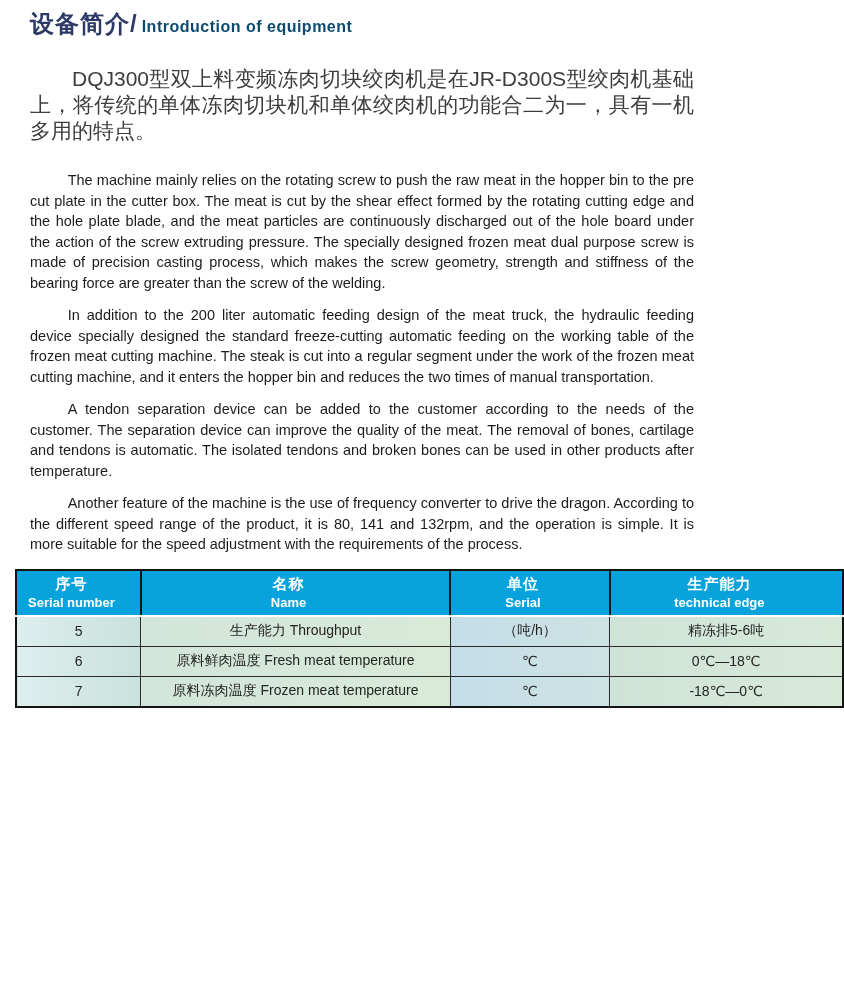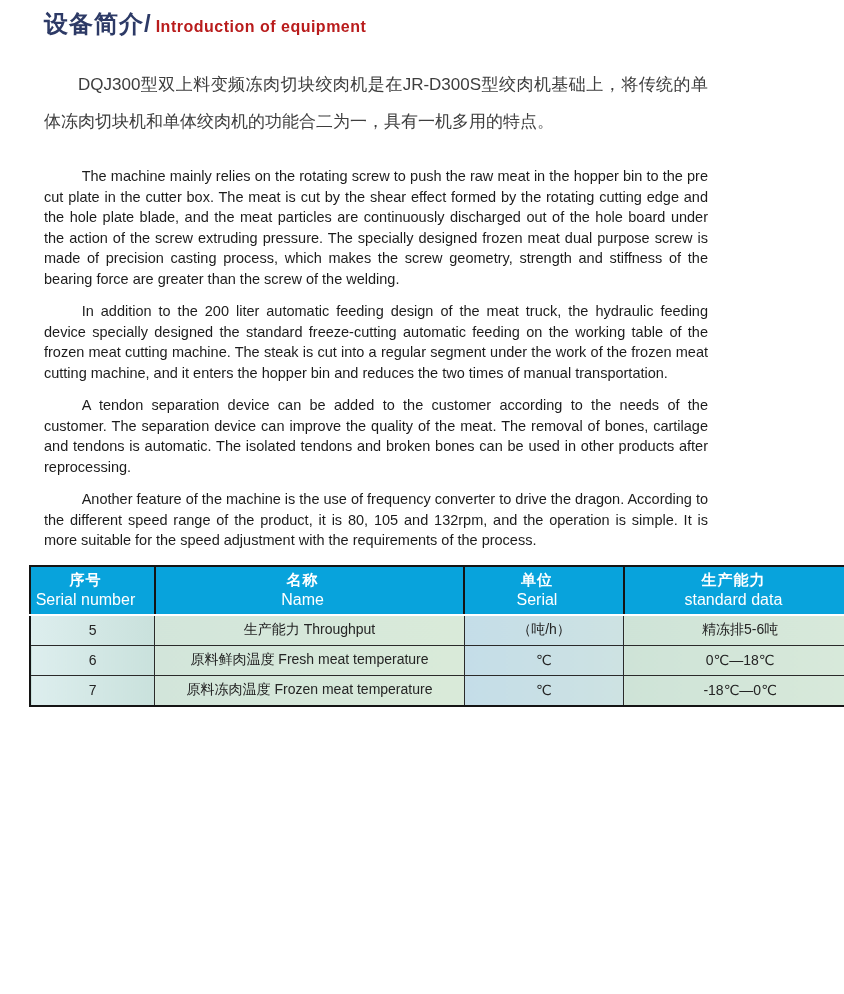--- a/index.html
+++ b/index.html
@@ -1,37 +1,37 @@
 <!DOCTYPE html>
 <html><head>
 <meta charset="utf-8">
 <style>
   html,body{margin:0;padding:0;background:#ffffff;}
   body{
     width:844px;height:994px;
     font-family:"Liberation Sans","DejaVu Sans",sans-serif;
     color:#222;overflow:hidden;
   }
-  .page{width:720px;height:994px;box-sizing:border-box;padding:8px 26px 0 30px;margin-left:14px;}
+  .page{width:720px;height:994px;box-sizing:border-box;padding:8px 26px 0 30px;}
 
   
   .page-header{margin:0 0 26px 0;}
   .title-line{display:flex;align-items:baseline;gap:4px;}
   .title-cn{
     font-size:24px;font-weight:bold;color:#2d3a66;
     letter-spacing:1px;
   }
   .title-en{
-    font-size:16px;font-weight:600;color:#b91c1c;letter-spacing:0.5px;
+    font-size:16px;font-weight:600;color:#0c4a6e;letter-spacing:0.5px;
   }
 
   
   .cn-block p{
     margin:0 0 11px 0;
-    font-size:17px;line-height:37px;color:#3d3d3d;
+    font-size:21px;line-height:26px;color:#3d3d3d;
     text-align:justify;text-indent:2em;
   }
 
   
   .en-block{margin-top:26px;}
   .en-block p{
     margin:0 0 12px 0;
     font-size:14.5px;line-height:20.5px;color:#1c1c1c;
     text-align:justify;text-indent:2.6em;
   }
@@ -43,21 +43,21 @@
     border:2px solid #141414;
   }
   table.spec th{
     background:#08a3dc;color:#ffffff;text-align:center;
     padding:4px 16px 5px 2px;
     border-left:2px solid #141414;
     border-bottom:2px solid #ffffff;
   }
   table.spec th:first-child{border-left:none;}
   .th-cn{display:block;font-size:15px;font-weight:bold;letter-spacing:1px;}
-  .th-en{display:block;font-size:16px;font-weight:normal;margin-top:1px;}
+  .th-en{display:block;font-size:13px;font-weight:bold;margin-top:1px;}
   table.spec td{
     height:27px;text-align:center;font-size:14px;color:#242424;
     border:1px solid #2a2a2a;padding:1px 4px;
   }
   td.cell-serial{background:linear-gradient(to right,#ddeeee,#c9e1dc);}
   td.cell-name  {background:linear-gradient(to right,#d2e5da,#d9ead9);}
   td.cell-unit  {background:linear-gradient(to right,#c4dde8,#cde2e2);}
   td.cell-data  {background:linear-gradient(to right,#cee3d7,#d8e9da);}
   col.c1{width:15.1%}col.c2{width:37.4%}col.c3{width:19.3%}col.c4{width:28.2%}
 </style>
@@ -73,22 +73,22 @@
     </div>
   </div>
 
   <div class="cn-block">
     <p>DQJ300型双上料变频冻肉切块绞肉机是在JR-D300S型绞肉机基础上，将传统的单体冻肉切块机和单体绞肉机的功能合二为一，具有一机多用的特点。</p>
   </div>
 
   <div class="en-block">
     <p>The machine mainly relies on the rotating screw to push the raw meat in the hopper bin to the pre cut plate in the cutter box. The meat is cut by the shear effect formed by the rotating cutting edge and the hole plate blade, and the meat particles are continuously discharged out of the hole board under the action of the screw extruding pressure. The specially designed frozen meat dual purpose screw is made of precision casting process, which makes the screw geometry, strength and stiffness of the bearing force are greater than the screw of the welding.</p>
     <p>In addition to the 200 liter automatic feeding design of the meat truck, the hydraulic feeding device specially designed the standard freeze-cutting automatic feeding on the working table of the frozen meat cutting machine. The steak is cut into a regular segment under the work of the frozen meat cutting machine, and it enters the hopper bin and reduces the two times of manual transportation.</p>
-    <p>A tendon separation device can be added to the customer according to the needs of the customer. The separation device can improve the quality of the meat. The removal of bones, cartilage and tendons is automatic. The isolated tendons and broken bones can be used in other products after reprocessing.</p>
-    <p>Another feature of the machine is the use of frequency converter to drive the dragon. According to the different speed range of the product, it is 80, 105 and 132rpm, and the operation is simple. It is more suitable for the speed adjustment with the requirements of the process.</p>
+    <p>A tendon separation device can be added to the customer according to the needs of the customer. The separation device can improve the quality of the meat. The removal of bones, cartilage and tendons is automatic. The isolated tendons and broken bones can be used in other products after temperature.</p>
+    <p>Another feature of the machine is the use of frequency converter to drive the dragon. According to the different speed range of the product, it is 80, 141 and 132rpm, and the operation is simple. It is more suitable for the speed adjustment with the requirements of the process.</p>
   </div>
 
   <div class="table-wrap">
     <table class="spec">
       <colgroup>
           <col class="c1">
           <col class="c2">
           <col class="c3">
           <col class="c4">
         </colgroup>
@@ -101,21 +101,21 @@
           <th>
             <span class="th-cn">名称</span>
             <span class="th-en">Name</span>
           </th>
           <th>
             <span class="th-cn">单位</span>
             <span class="th-en">Serial</span>
           </th>
           <th>
             <span class="th-cn">生产能力</span>
-            <span class="th-en">standard data</span>
+            <span class="th-en">technical edge</span>
           </th>
         </tr>
       </thead>
       <tbody>
         <tr>
           <td class="cell-serial">5</td>
           <td class="cell-name">生产能力  Throughput</td>
           <td class="cell-unit">（吨/h）</td>
           <td class="cell-data">精冻排5-6吨</td>
         </tr>

